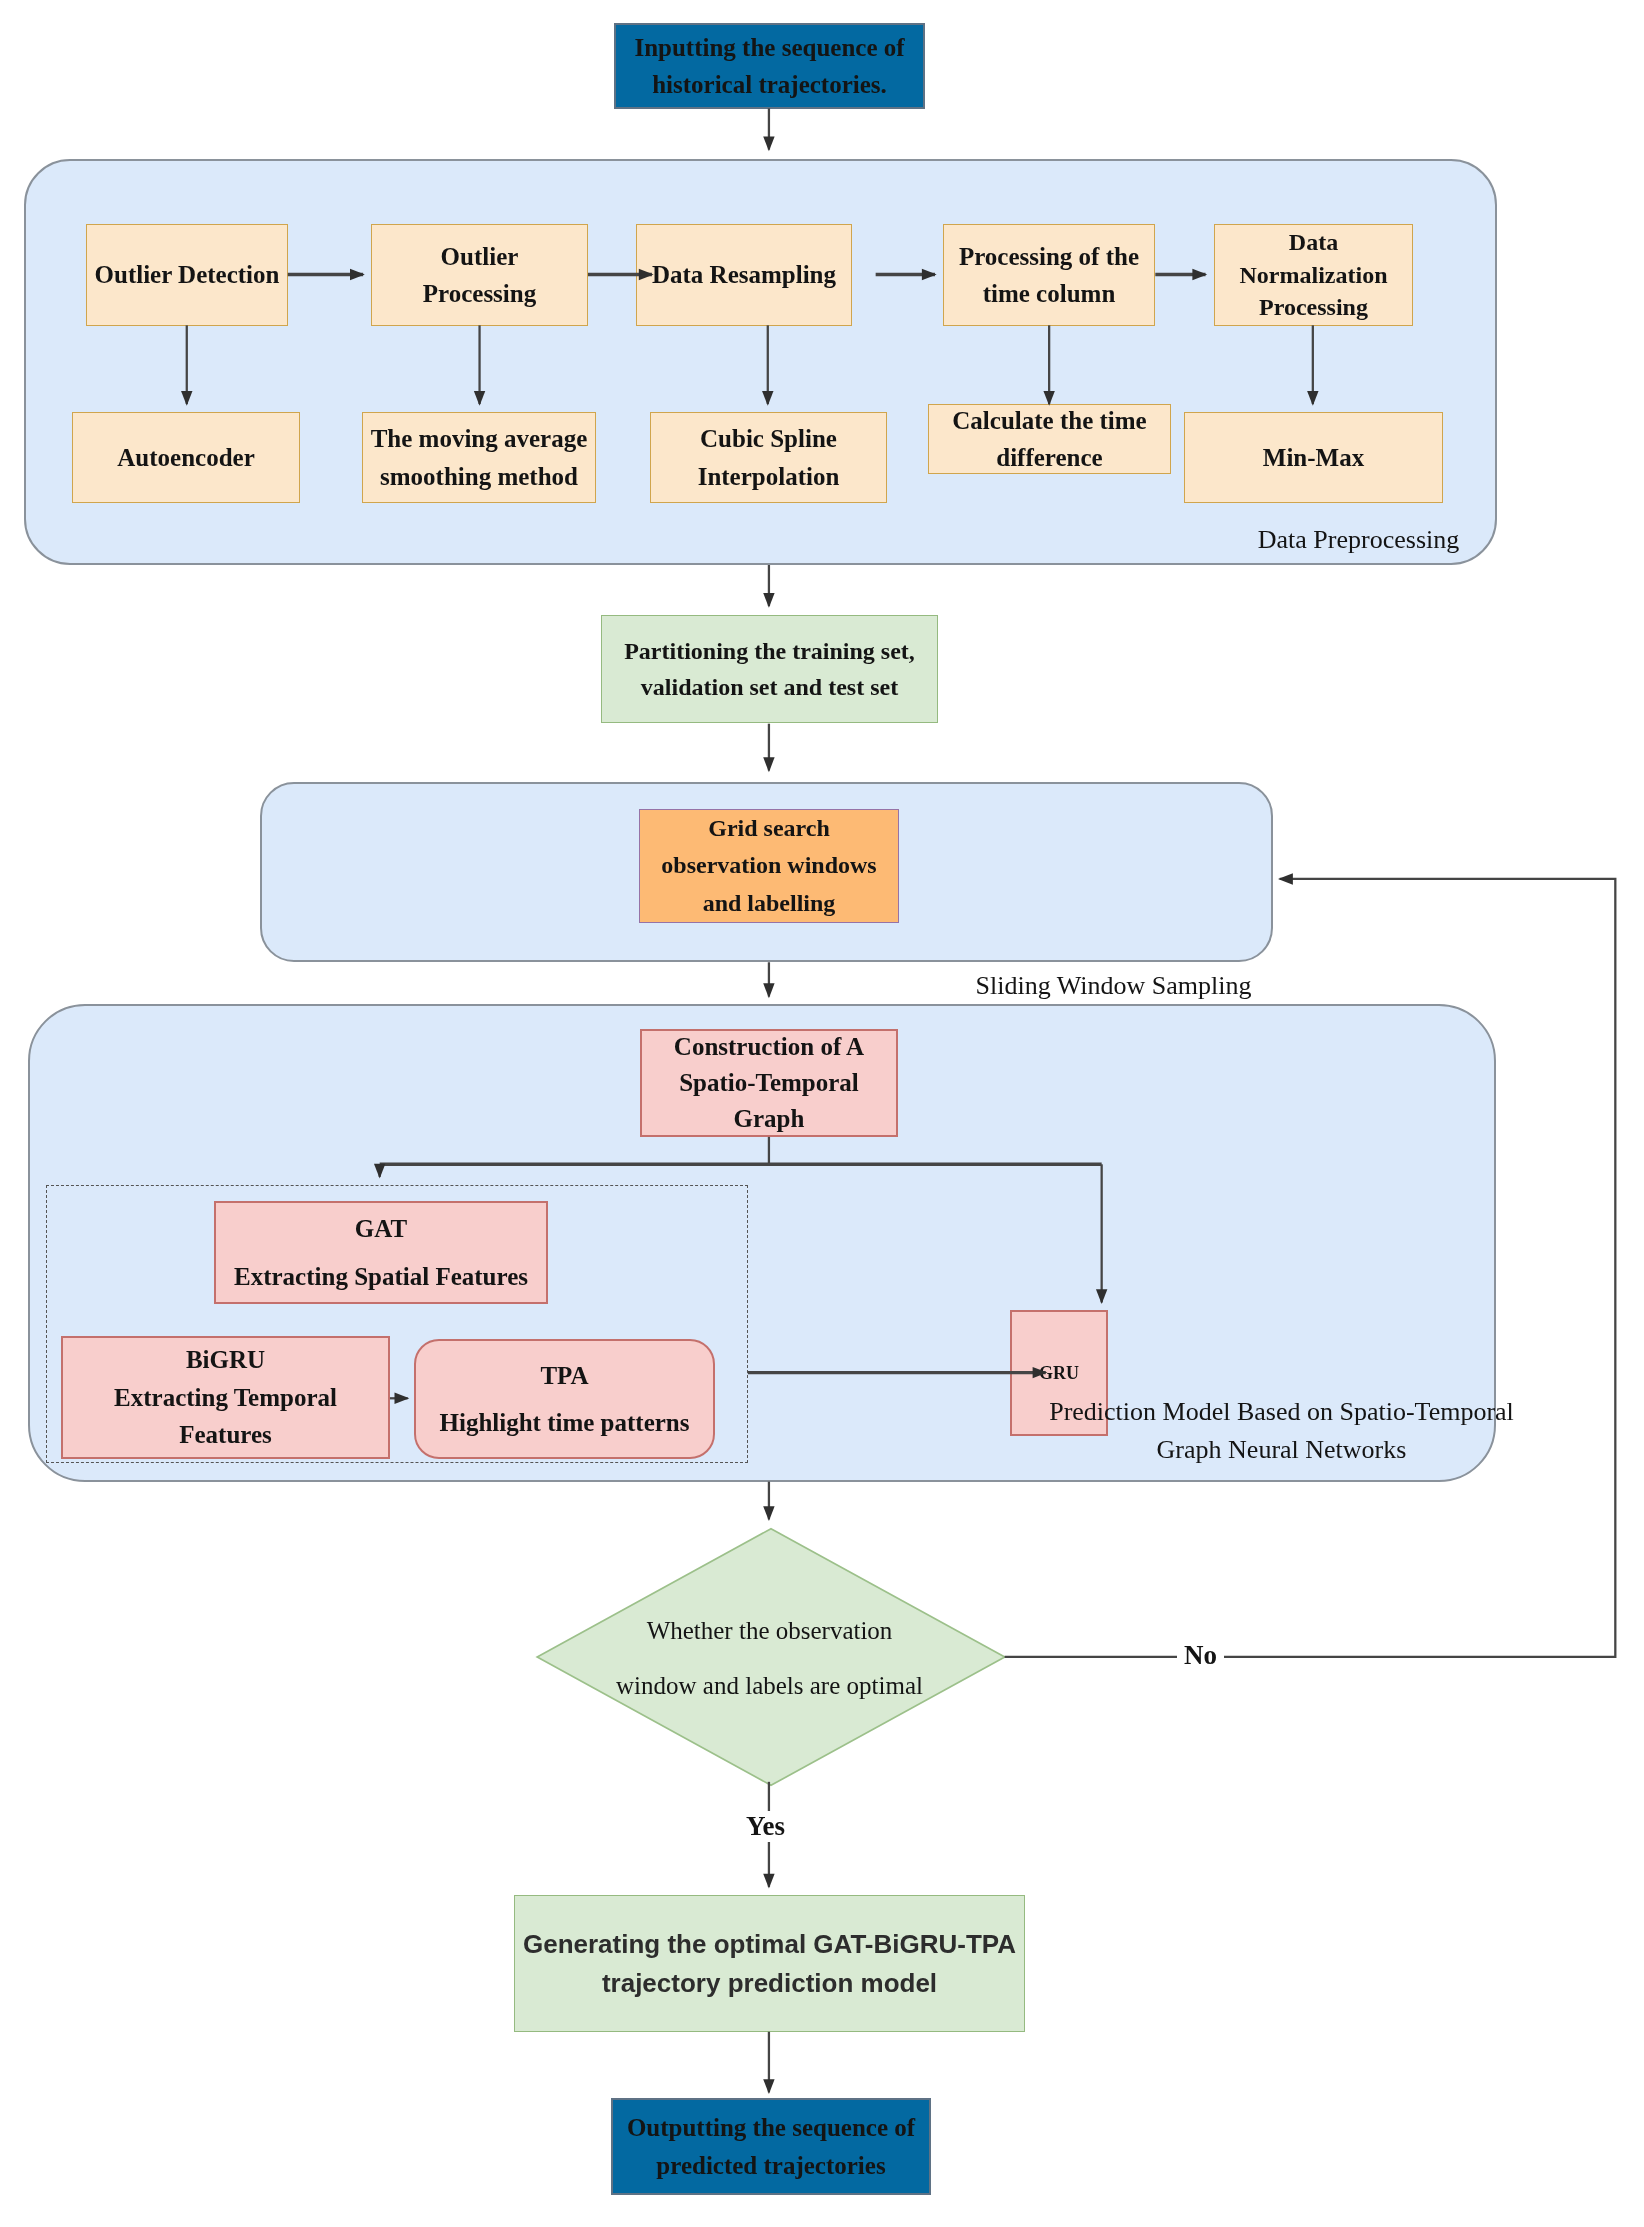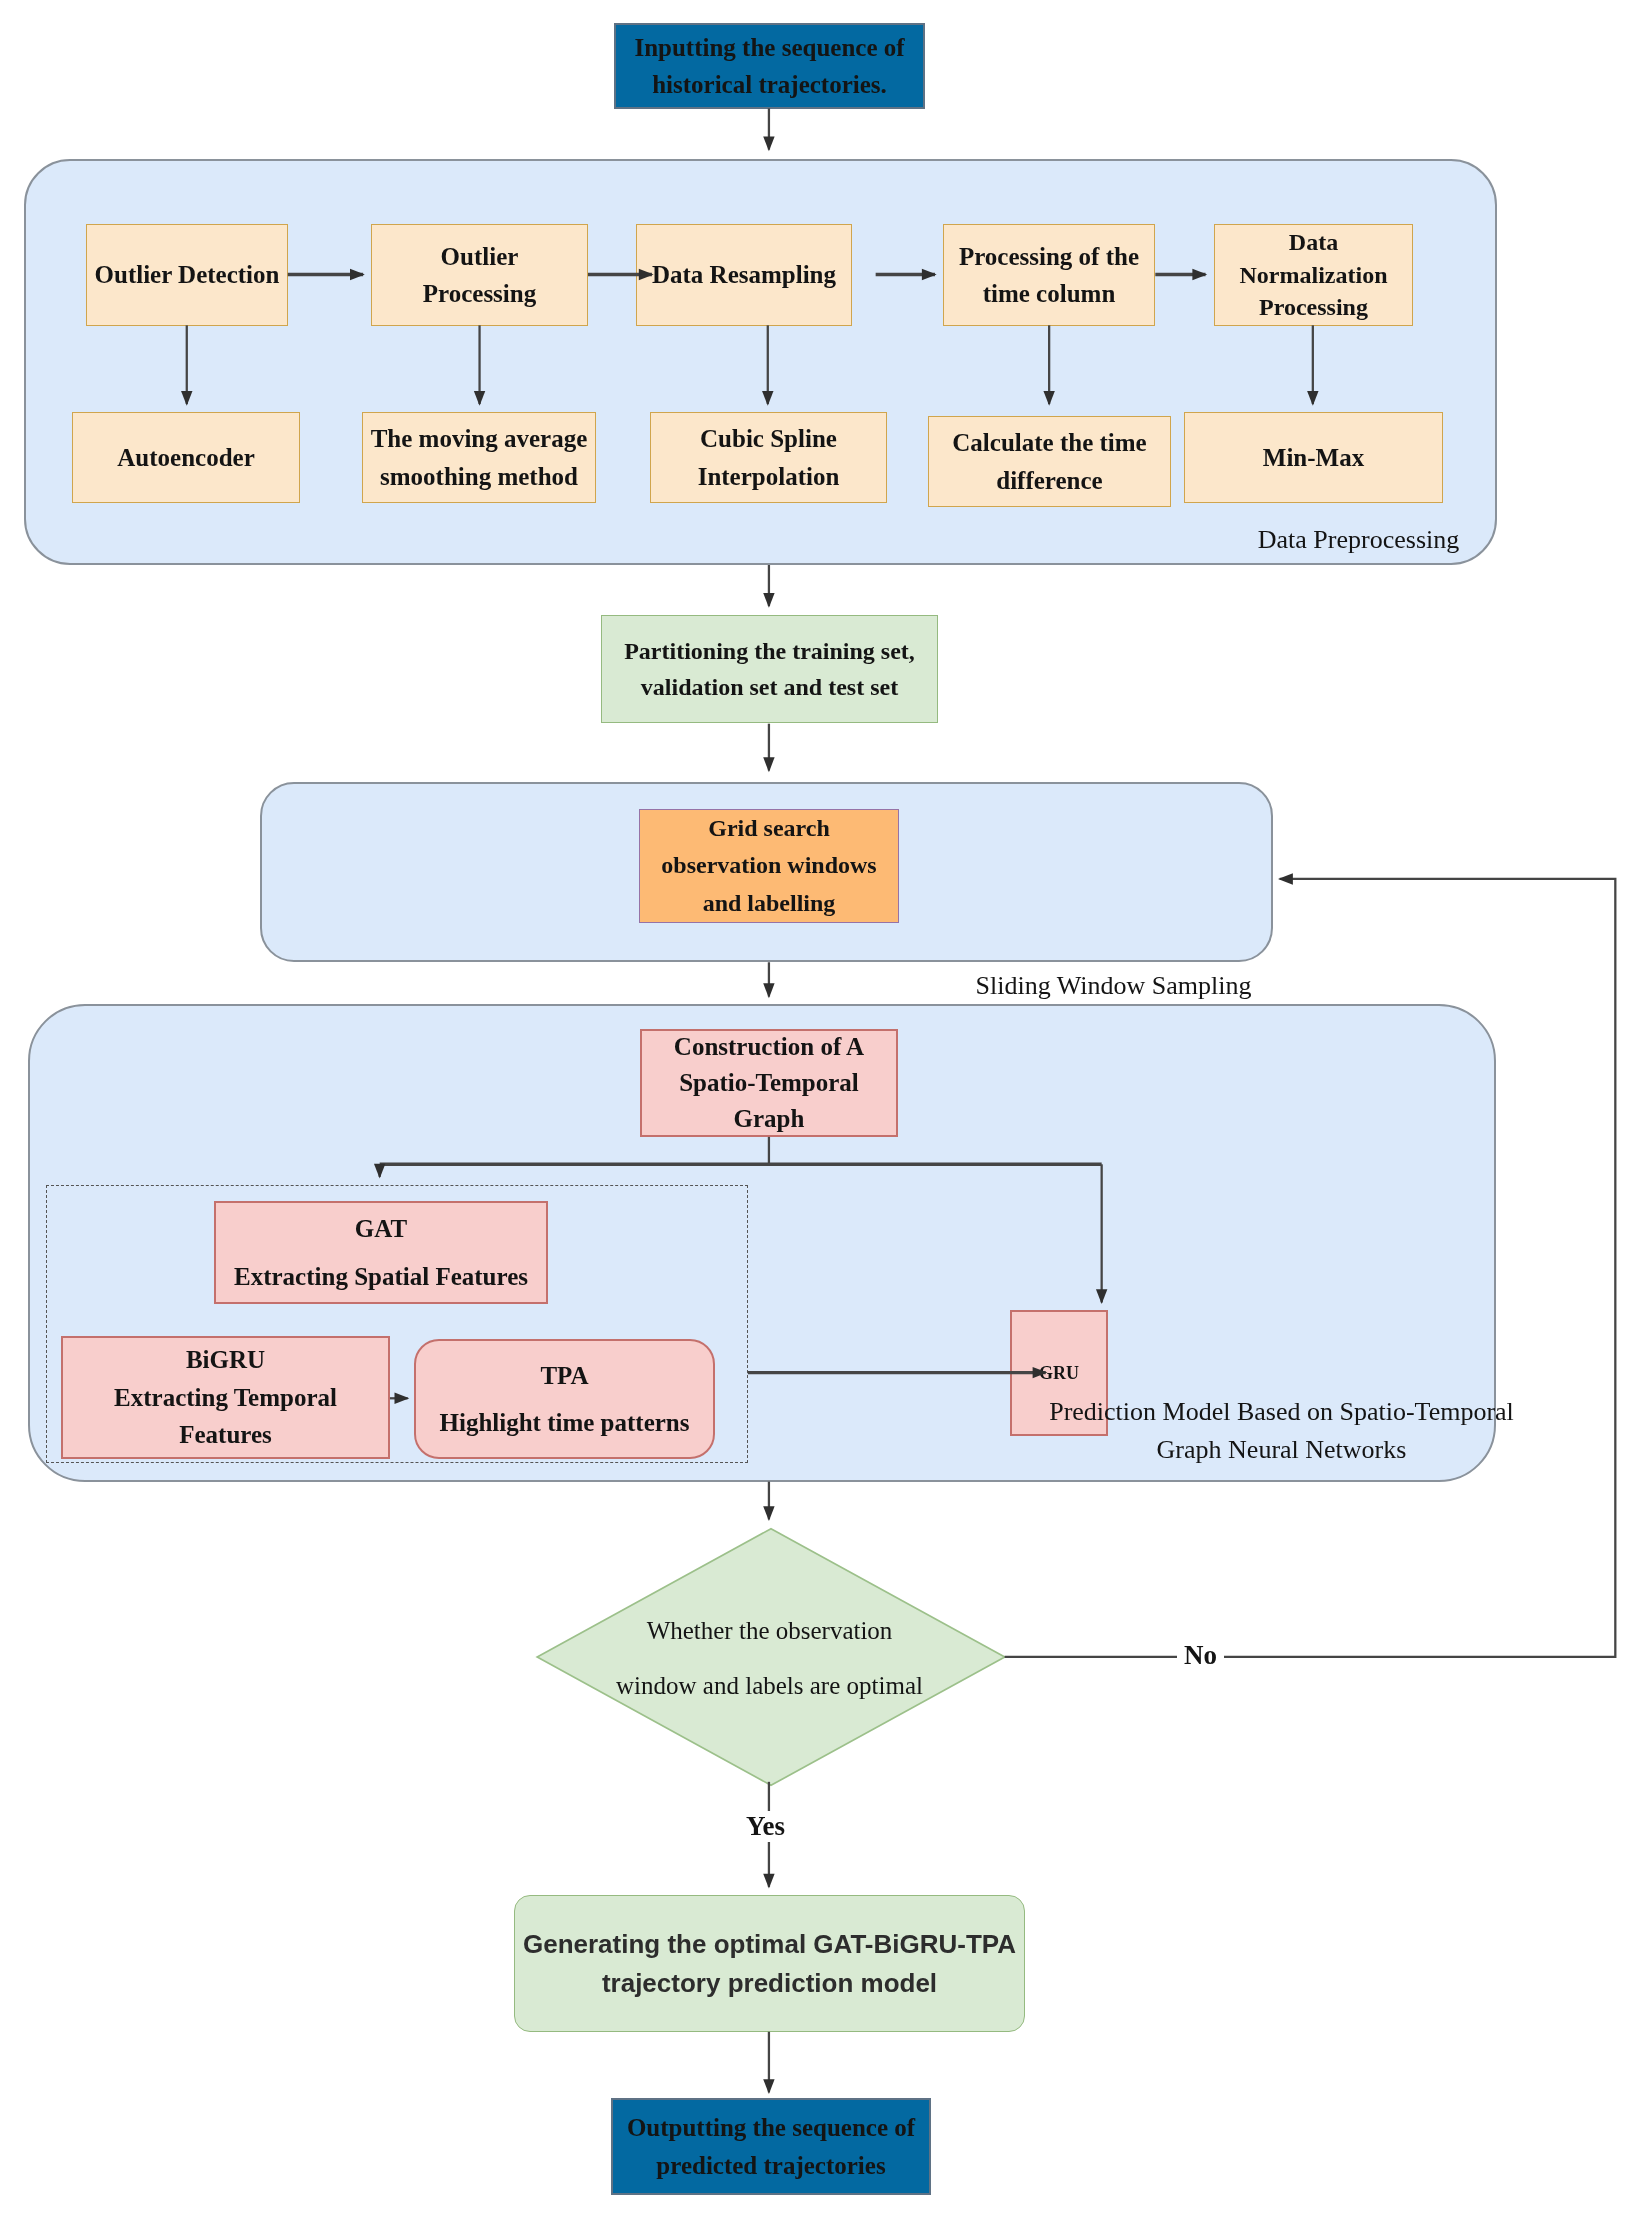--- a/index.html
+++ b/index.html
@@ -89,21 +89,21 @@
 time column</div>
 <div class="node orange" style="left:1214px;top:224px;width:199px;height:102px;font-size:24px;line-height:1.35;">Data
 Normalization
 Processing</div>
 
 <div class="node orange" style="left:72px;top:412px;width:228px;height:91px;">Autoencoder</div>
 <div class="node orange" style="left:362px;top:412px;width:234px;height:91px;">The moving average
 smoothing method</div>
 <div class="node orange" style="left:650px;top:412px;width:237px;height:91px;">Cubic Spline
 Interpolation</div>
-<div class="node orange" style="left:928px;top:416px;width:243px;height:91px;">Calculate the time
+<div class="node orange" style="left:928px;top:404px;width:243px;height:70px;">Calculate the time
 difference</div>
 <div class="node orange" style="left:1184px;top:412px;width:259px;height:91px;">Min-Max</div>
 
 <div class="caption" style="left:1216px;top:521px;width:285px;">Data Preprocessing</div>
 
 <div class="node green" style="left:601px;top:615px;width:337px;height:108px;font-size:24px;">Partitioning the training set,
 validation set and test set</div>
 
 <div class="node purple" style="left:639px;top:809px;width:260px;height:114px;font-size:24px;line-height:1.55;">Grid search
 observation windows
@@ -122,18 +122,18 @@
 Highlight time patterns</div>
 <div class="node pink" style="left:1010px;top:1310px;width:98px;height:126px;font-size:18px;">GRU</div>
 <div class="caption" style="left:1022px;top:1393px;width:519px;">Prediction Model Based on Spatio-Temporal
 Graph Neural Networks</div>
 
 <div class="caption" style="left:541px;top:1603px;width:457px;line-height:2.2;font-size:25px;">Whether the observation
 window and labels are optimal</div>
 <div class="edge-label" style="left:1177px;top:1640px;">No</div>
 <div class="edge-label" style="left:739px;top:1811px;">Yes</div>
 
-<div class="node green sans" style="left:514px;top:1895px;width:511px;height:137px;font-size:26px;border-radius:16px;">Generating the optimal GAT-BiGRU-TPA
+<div class="node green sans" style="left:514px;top:1895px;width:511px;height:137px;font-size:26px;">Generating the optimal GAT-BiGRU-TPA
 trajectory prediction model</div>
 
 <div class="node blue" style="left:611px;top:2098px;width:320px;height:97px;">Outputting the sequence of
 predicted trajectories</div>
 
 
 </body></html>

